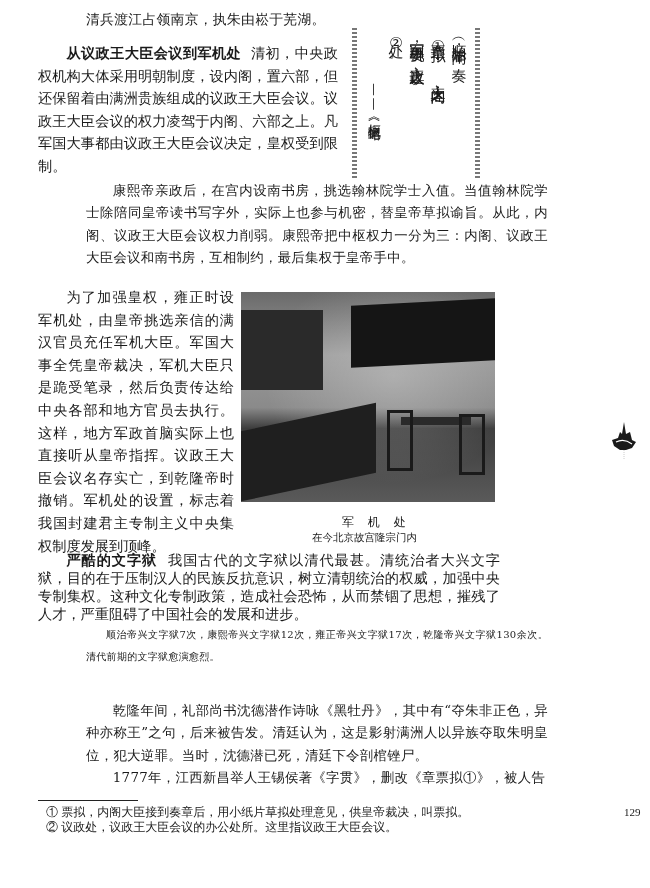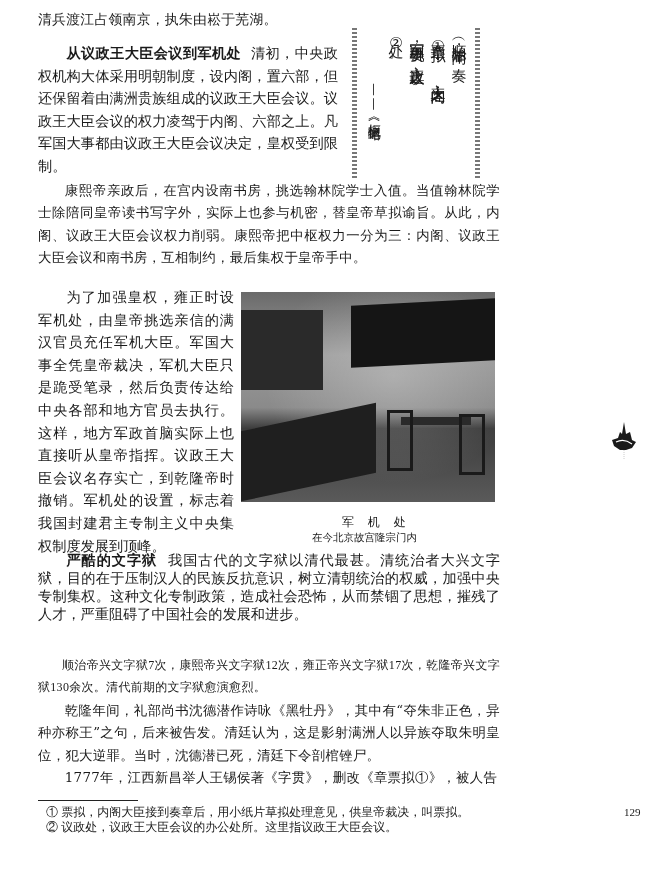--- a/index.html
+++ b/index.html
@@ -1,19 +1,19 @@
 <!DOCTYPE html>
 <html><head>
 <meta charset="utf-8">
 <style>
   html, body { margin:0; padding:0; }
   body { width:650px; height:888px; background:#ffffff; position:relative; overflow:hidden;
          font-family:"DejaVu Serif", serif; color:#1a1a1a; }
   .p { position:absolute; font-size:14.2px; line-height:22.6px; margin:0; text-align:justify; }
-  .kai { font-family:"DejaVu Serif", serif; letter-spacing:0.3px; }
+  .kai { font-family:"DejaVu Serif", serif; letter-spacing:0.3px;margin-left:48px; }
   .b { font-family:"DejaVu Sans", sans-serif; font-weight:bold; }
   .indent { text-indent:2em; }
   #quote-box { position:absolute; left:352px; top:28px; width:128px; height:152px; }
   .vline { position:absolute; top:0; width:5px; height:152px;
            background-image:repeating-linear-gradient(180deg,#777 0 2px,#fff 2px 4px); }
   .vcol { position:absolute; writing-mode:vertical-rl; font-family:"DejaVu Sans", sans-serif;
           font-size:15px; line-height:18px; letter-spacing:1.5px; white-space:nowrap; }
   #photo { position:absolute; left:241px; top:292px; width:254px; height:210px;
            background:
              radial-gradient(ellipse at 60% 40%, rgba(255,255,255,0.25), transparent 60%),
@@ -60,21 +60,21 @@
   <div class="ph-desk"></div>
   <div class="ph-table"></div>
   <div class="ph-chair" style="left:146px;"></div>
   <div class="ph-chair" style="left:218px; top:122px;"></div>
 </div>
 <div id="caption-title">军 机 处</div>
 <div id="caption-sub">在今北京故宫隆宗门内</div>
 
 <p class="p indent" style="left:38px; top:551px; width:462px; line-height:18px;"><span class="b">严酷的文字狱</span>&nbsp;&nbsp;<span>我国古代的文字狱以清代最甚。清统治者大兴文字狱，目的在于压制汉人的民族反抗意识，树立清朝统治的权威，加强中央专制集权。这种文化专制政策，造成社会恐怖，从而禁锢了思想，摧残了人才，严重阻碍了中国社会的发展和进步。</span></p>
 
-<p class="p kai indent" style="left:38px; top:654px; width:462px; font-size:12px; line-height:22.3px;font-family:Liberation Serif, serif;">顺治帝兴文字狱7次，康熙帝兴文字狱12次，雍正帝兴文字狱17次，乾隆帝兴文字狱130余次。清代前期的文字狱愈演愈烈。</p>
+<p class="p kai indent" style="left:38px; top:624px; width:462px; font-size:10px; line-height:22.3px;">顺治帝兴文字狱7次，康熙帝兴文字狱12次，雍正帝兴文字狱17次，乾隆帝兴文字狱130余次。清代前期的文字狱愈演愈烈。</p>
 
 <p class="p kai indent" style="left:38px; top:700px; width:462px; font-size:13.4px; line-height:22.3px;">乾隆年间，礼部尚书沈德潜作诗咏《黑牡丹》，其中有“夺朱非正色，异种亦称王”之句，后来被告发。清廷认为，这是影射满洲人以异族夺取朱明皇位，犯大逆罪。当时，沈德潜已死，清廷下令剖棺锉尸。</p>
 
 <p class="p kai indent" style="left:38px; top:767px; width:462px; font-size:13.4px; line-height:22.3px;">1777年，江西新昌举人王锡侯著《字贯》，删改《章票拟①》，被人告</p>
 
 <div id="footnote-rule"></div>
 <div class="fn" style="top:806px;">① 票拟，内阁大臣接到奏章后，用小纸片草拟处理意见，供皇帝裁决，叫票拟。</div>
 <div class="fn" style="top:821px;">② 议政处，议政王大臣会议的办公处所。这里指议政王大臣会议。</div>
 
 <div id="page-number">129</div>

